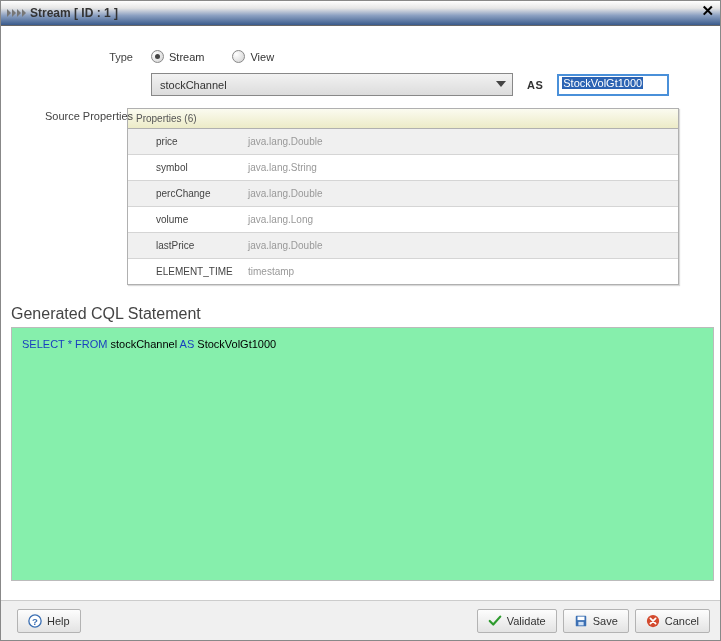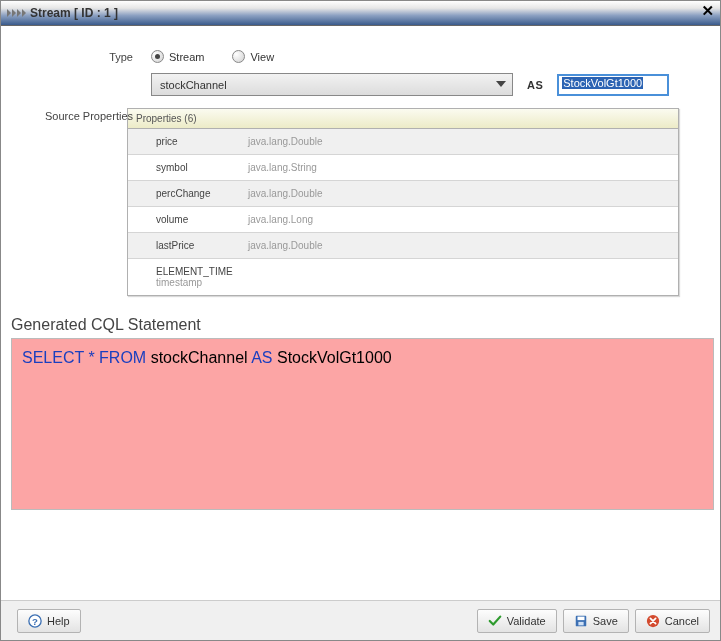--- a/index.html
+++ b/index.html
@@ -73,32 +73,32 @@
     margin-left: 116px; width: 552px; border: 1px solid #b0b0b0;
     box-shadow: 1px 1px 1px rgba(0,0,0,0.15);
   }
   .props-header {
     background: linear-gradient(to bottom, #fbfbf0, #ecebc7);
     border-bottom: 1px solid #b0b0b0;
     padding: 4px 8px; font-size: 10px; color: #555;
   }
   .props-row {
     display: flex; padding: 7px 6px 7px 28px; border-bottom: 1px solid #d5d5d5;
-    background: #fff; font-size: 10px;
+    background: #fff; font-size: 10px; align-items: flex-end;
   }
   .props-row:nth-child(odd) { background: #f0f0f0; }
-  .props-row:last-child { border-bottom: none; flex-direction: column; }
+  .props-row:last-child { border-bottom: none; }
   .prop-name { color: #444; min-width: 92px; }
   .prop-type { color: #999; }
 
   .gen-sec { margin-top: 20px; }
   .gen-label { font-size: 16px; color: #444; margin-bottom: 4px; }
   .gen-box {
-    border: 1px solid #bbb; height: 172px; padding: 10px; font-size: 16px;
-    background: #fca5a5; overflow: auto;
+    border: 1px solid #bbb; height: 254px; padding: 10px; font-size: 11px;
+    background: #86efac; overflow: auto;
   }
   .kw { color: #1a3fbf; }
   .kw2 { color: #1a3fbf; }
   .plain { color: #000; }
 
   .footer {
     height: 40px; background: #f0f0f0; border-top: 1px solid #ccc;
     display: flex; align-items: center; padding: 0 10px;
   }
   .footer .spacer { flex: 1; }

